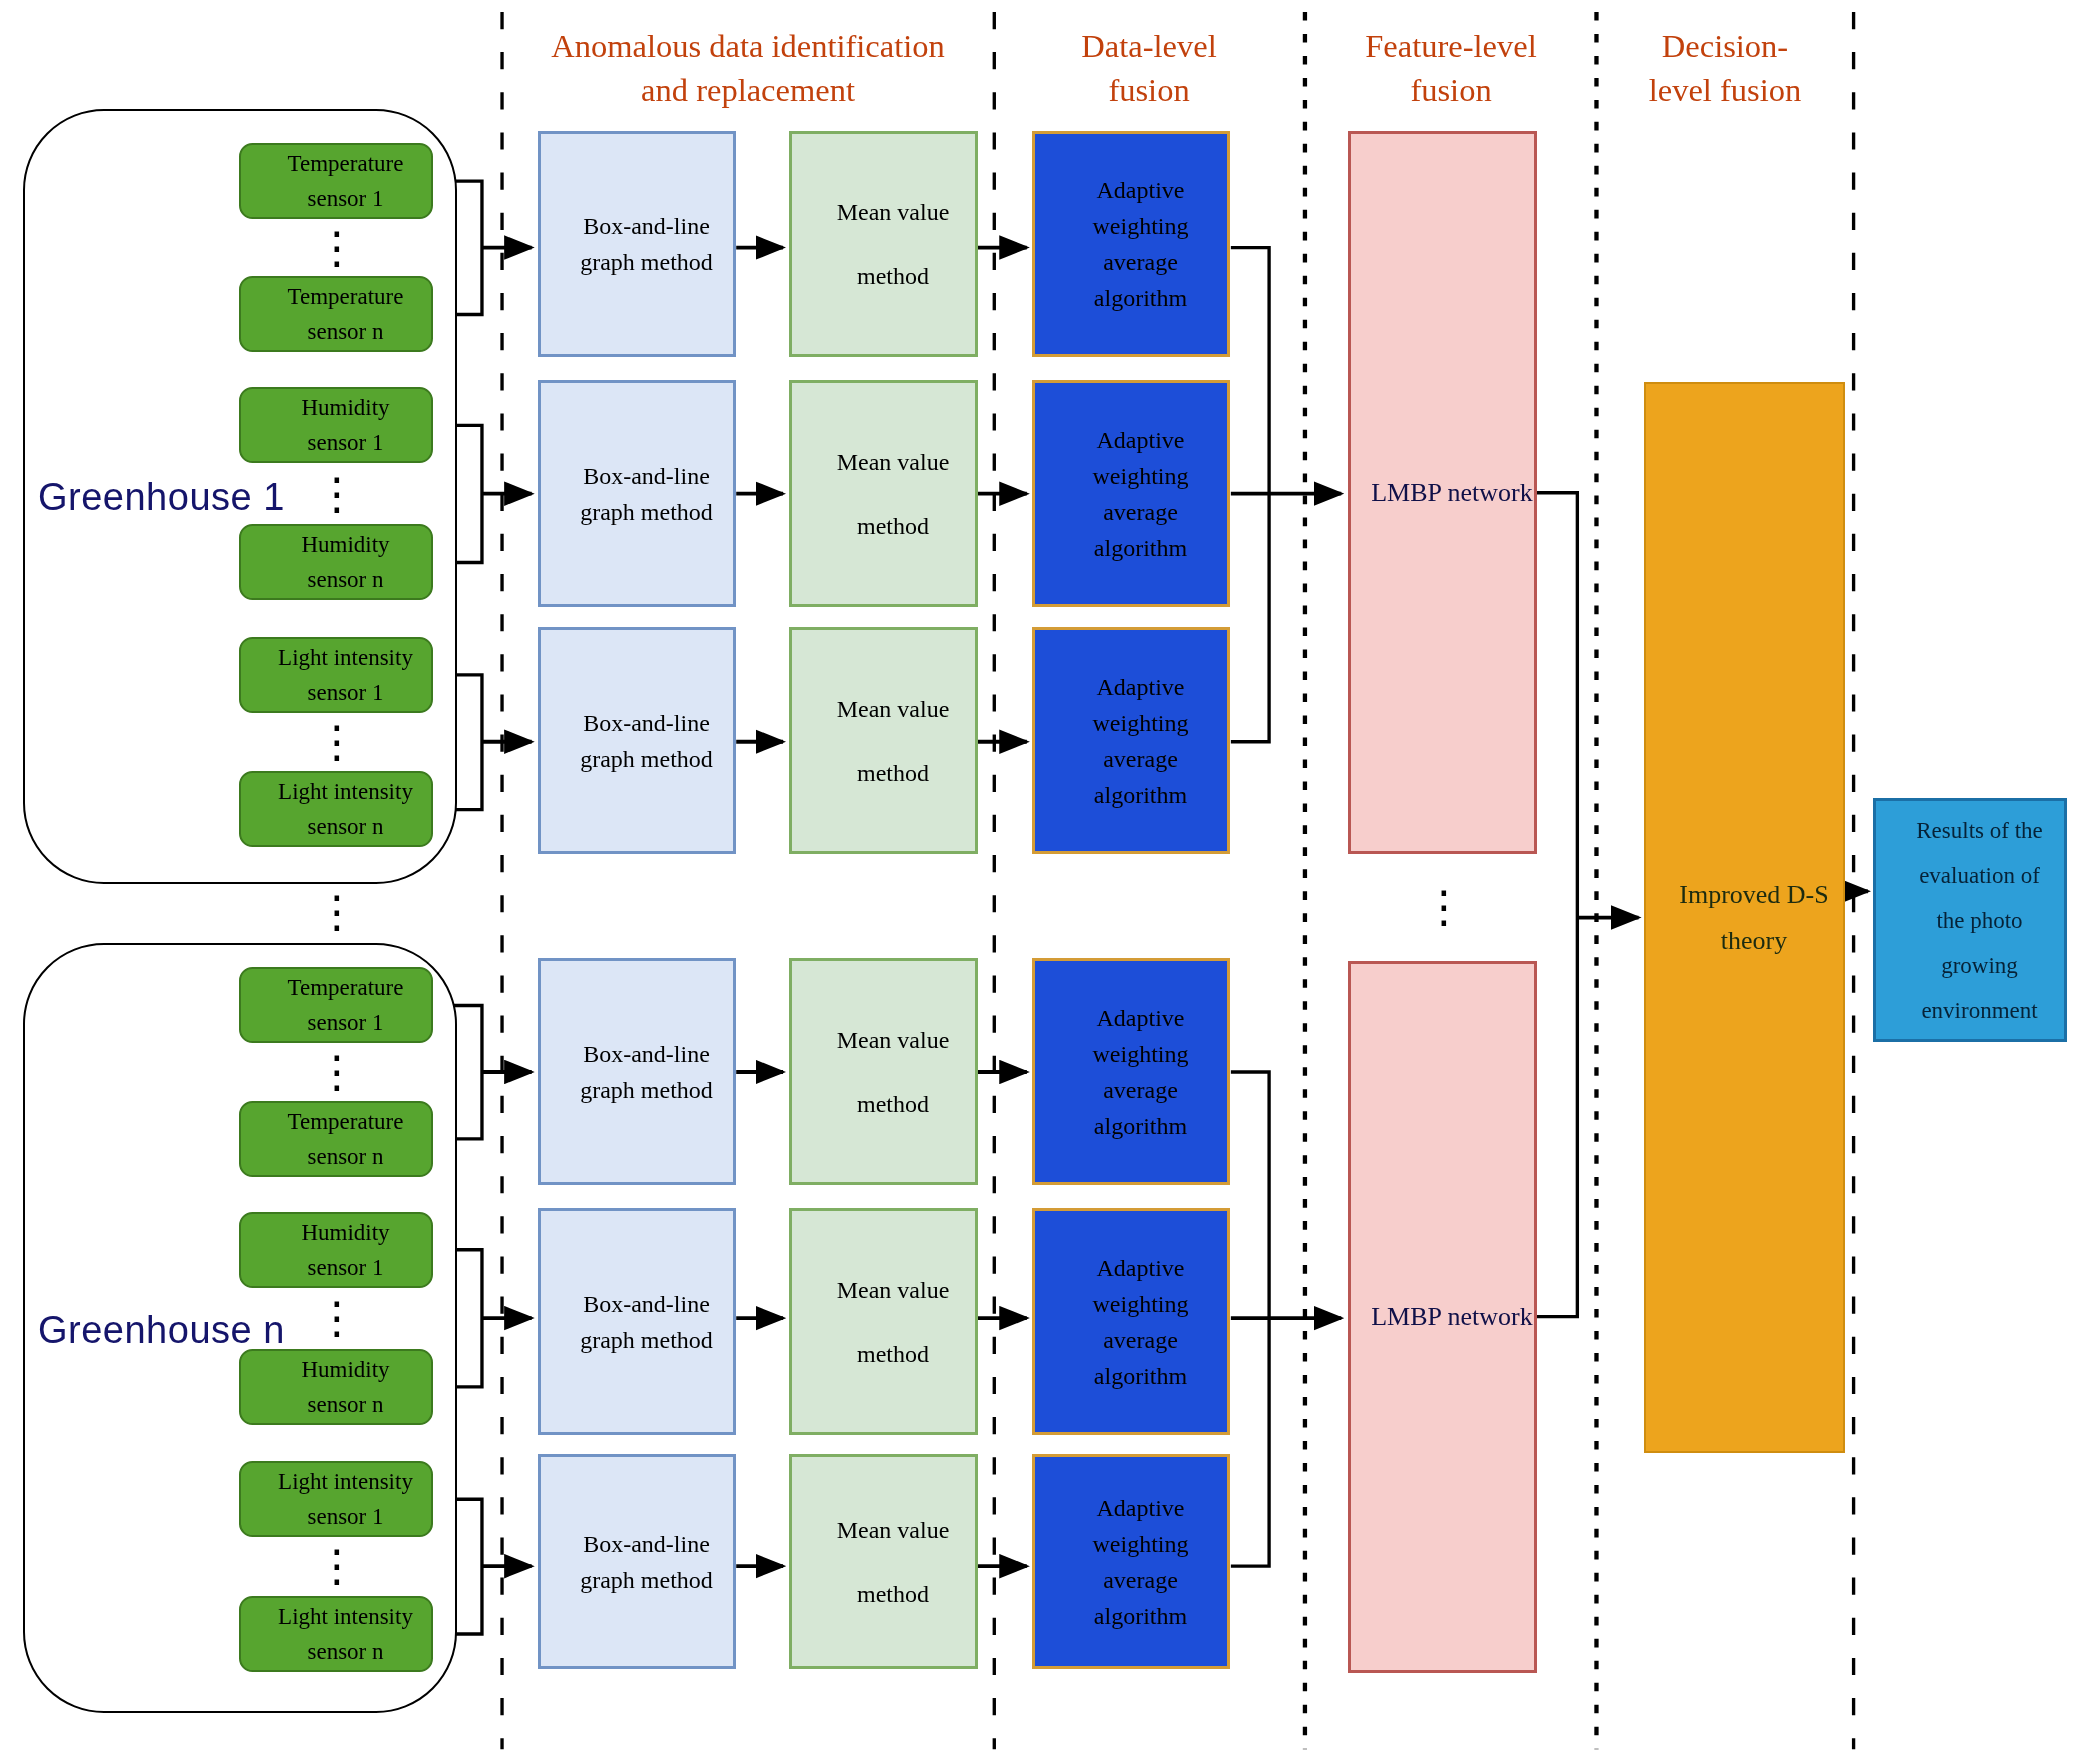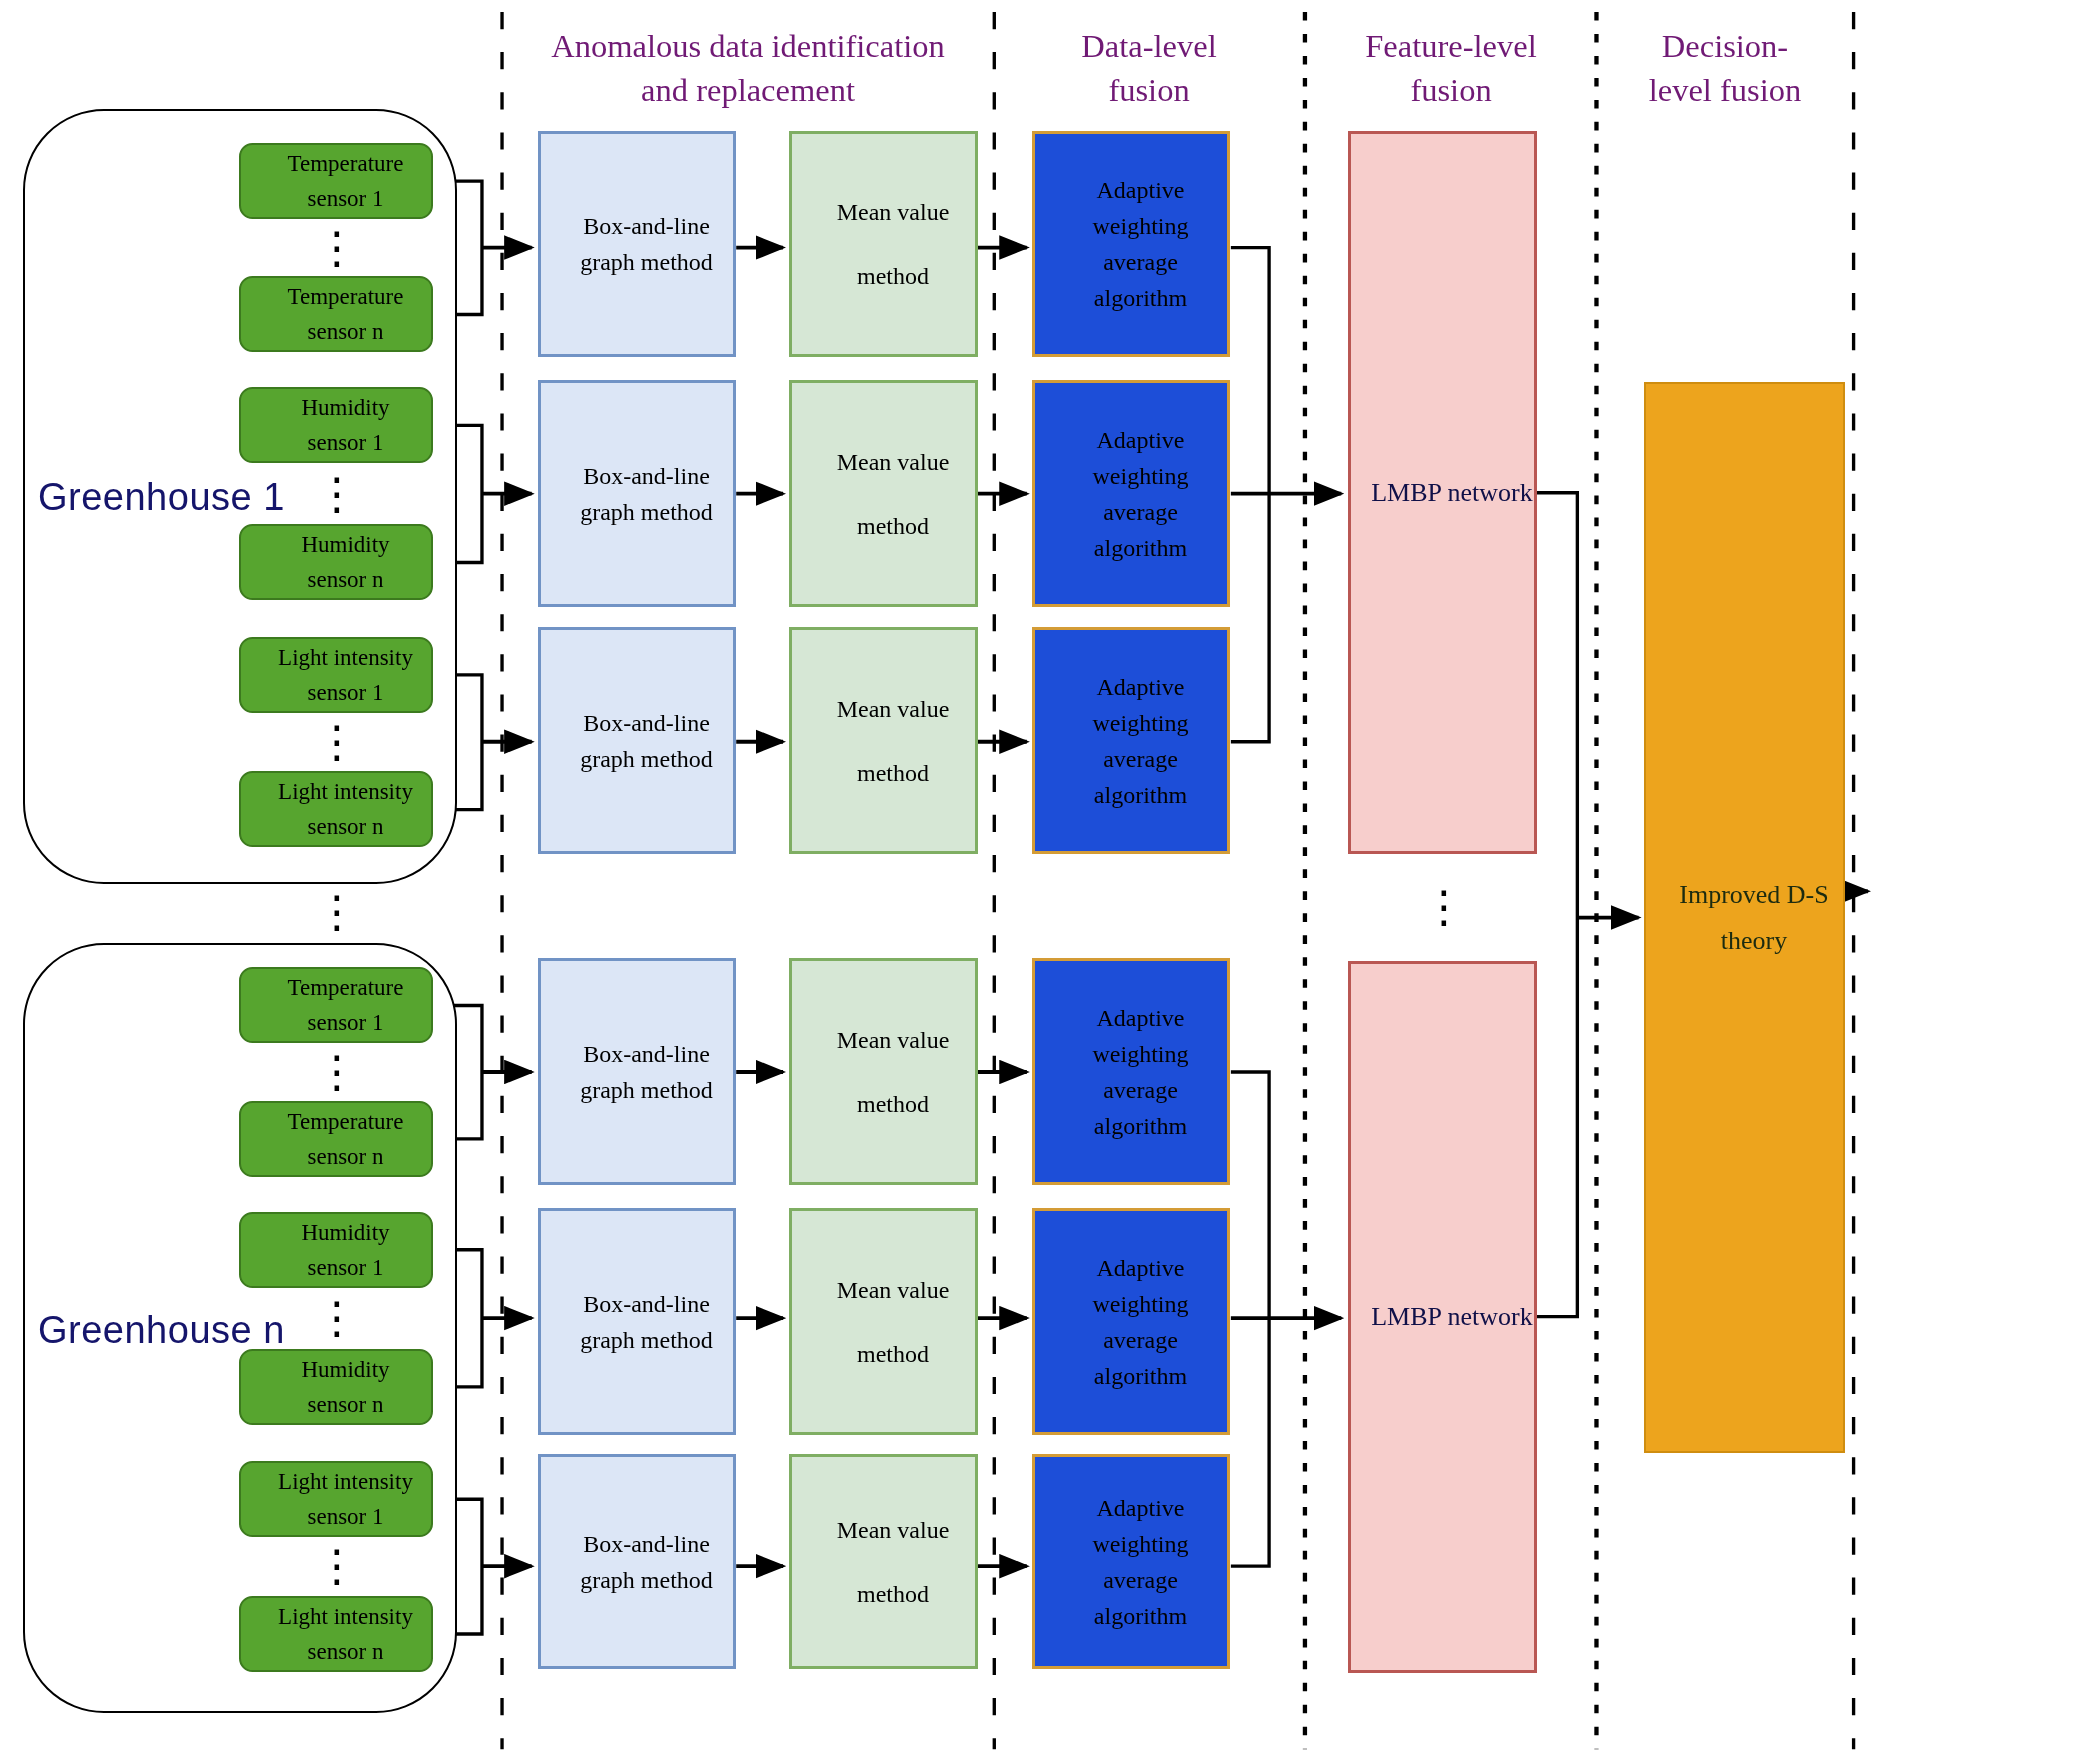--- a/index.html
+++ b/index.html
@@ -4,21 +4,21 @@
 <style>
   html,body{margin:0;padding:0;background:#fff;}
   #canvas{
     position:relative;width:2077px;height:1764px;background:#ffffff;overflow:hidden;
     font-family:"Liberation Serif","DejaVu Serif",serif;color:#000;
   }
   .abs{position:absolute;box-sizing:border-box;}
   svg.wires{position:absolute;left:0;top:0;width:2077px;height:1764px;}
 
   .col-header{
-    text-align:center;font-size:32.5px;line-height:44px;color:#701a75;
+    text-align:center;font-size:32.5px;line-height:44px;color:#c2410c;
   }
   .col-header .line{display:block;}
 
   .ghbox{
     border:2.9px solid #000;border-radius:81px;background:#fff;
   }
   .gh-label{
     font-family:"Liberation Sans","DejaVu Sans",sans-serif;
     font-size:38px;color:#15156b;letter-spacing:0.5px;
   }
@@ -302,15 +302,22 @@
   <div class="abs dots" style="left:1422px;top:885px;width:43px;">⋮</div>
   <div class="abs node lmbp" style="left:1348px;top:961px;width:189px;height:712px;">
     <span class="line">LMBP network</span>
   </div>
 
   <div class="abs node dstheory" style="left:1644px;top:382px;width:201px;height:1071px;">
     <span class="line">Improved D-S</span>
     <span class="line">theory</span>
   </div>
 
+  <div class="abs node results" style="left:1873px;top:798px;width:194px;height:244px;">
+    <span class="line">Results of the</span>
+    <span class="line">evaluation of</span>
+    <span class="line">the photo</span>
+    <span class="line">growing</span>
+    <span class="line">environment</span>
+  </div>
 
 </div>
 
 
 </body></html>

